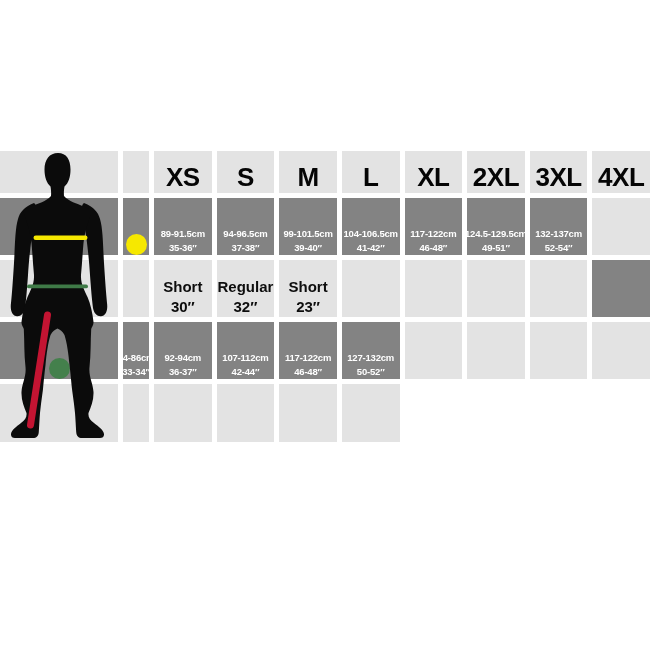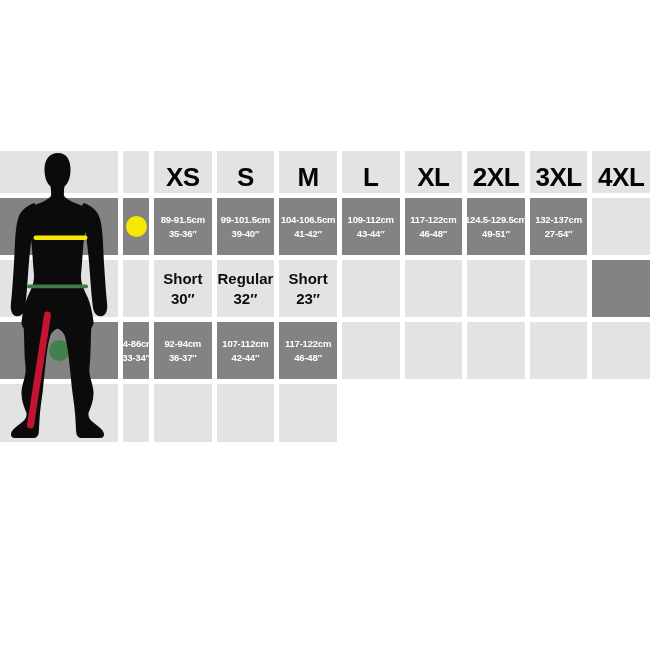--- a/index.html
+++ b/index.html
@@ -1,21 +1,21 @@
 <!DOCTYPE html>
 <html><head>
 <meta charset="utf-8">
 <style>
   html,body{margin:0;padding:0;background:#ffffff;}
   .stage{position:relative;width:650px;height:520px;background:#ffffff;overflow:hidden;
          font-family:"Liberation Sans", sans-serif;}
   .size-grid{position:absolute;left:0;top:151px;width:650px;height:291px;
              display:grid;grid-template-columns:118px 26px repeat(8,1fr);
              grid-template-rows:42px 57px 57px 57px 58px;gap:5px;}
-  .cell{display:flex;flex-direction:column;align-items:center;justify-content:center;
+  .cell{display:flex;flex-direction:column;align-items:center;justify-content:flex-end;
         text-align:center;min-width:0;}
   .cell.light{background:#e3e3e3;color:#0d0d0d;}
   .cell.dark{background:#838383;color:#ffffff;}
   .hdr{justify-content:flex-end;padding-bottom:4px;}
   .hdr .size-label{font-size:26px;font-weight:bold;color:#050505;line-height:0.9;
                    letter-spacing:-0.5px;}
   .val div{font-size:9.5px;font-weight:bold;line-height:14px;white-space:nowrap;
            letter-spacing:-0.2px;}
   .len div{font-size:15px;font-weight:bold;line-height:20px;color:#0d0d0d;white-space:nowrap;}
   .dot{width:21px;height:21px;border-radius:50%;}
@@ -55,42 +55,42 @@
       </div>
       <div class="cell dark"></div>
       <div class="cell dark">
         <div class="dot" style="background: rgb(246, 232, 0);"></div>
       </div>
       <div class="cell dark val">
         <div>89-91.5cm</div>
         <div>35-36″</div>
       </div>
       <div class="cell dark val">
+        <div>94-96.5cm</div>
+        <div>37-38″</div>
+      </div>
+      <div class="cell dark val">
         <div>99-101.5cm</div>
         <div>39-40″</div>
       </div>
       <div class="cell dark val">
         <div>104-106.5cm</div>
         <div>41-42″</div>
-      </div>
-      <div class="cell dark val">
-        <div>109-112cm</div>
-        <div>43-44″</div>
       </div>
       <div class="cell dark val">
         <div>117-122cm</div>
         <div>46-48″</div>
       </div>
       <div class="cell dark val">
         <div>124.5-129.5cm</div>
         <div>49-51″</div>
       </div>
       <div class="cell dark val">
         <div>132-137cm</div>
-        <div>27-54″</div>
+        <div>52-54″</div>
       </div>
       <div class="cell light"></div>
       <div class="cell light">
         <div class="dot" style="background: rgb(195, 20, 50);"></div>
       </div>
       <div class="cell light len"></div>
       <div class="cell light len">
         <div>Short</div>
         <div>30″</div>
       </div>
@@ -118,20 +118,24 @@
         <div>92-94cm</div>
         <div>36-37″</div>
       </div>
       <div class="cell dark val">
         <div>107-112cm</div>
         <div>42-44″</div>
       </div>
       <div class="cell dark val">
         <div>117-122cm</div>
         <div>46-48″</div>
+      </div>
+      <div class="cell dark val">
+        <div>127-132cm</div>
+        <div>50-52″</div>
       </div>
       <div class="cell light"></div>
       <div class="cell light"></div>
       <div class="cell light"></div>
       <div class="cell light"></div>
       <div class="cell light"></div>
       <div class="cell light"></div>
       <div class="cell light"></div>
       <div class="cell light"></div>
       <div class="cell light"></div>

